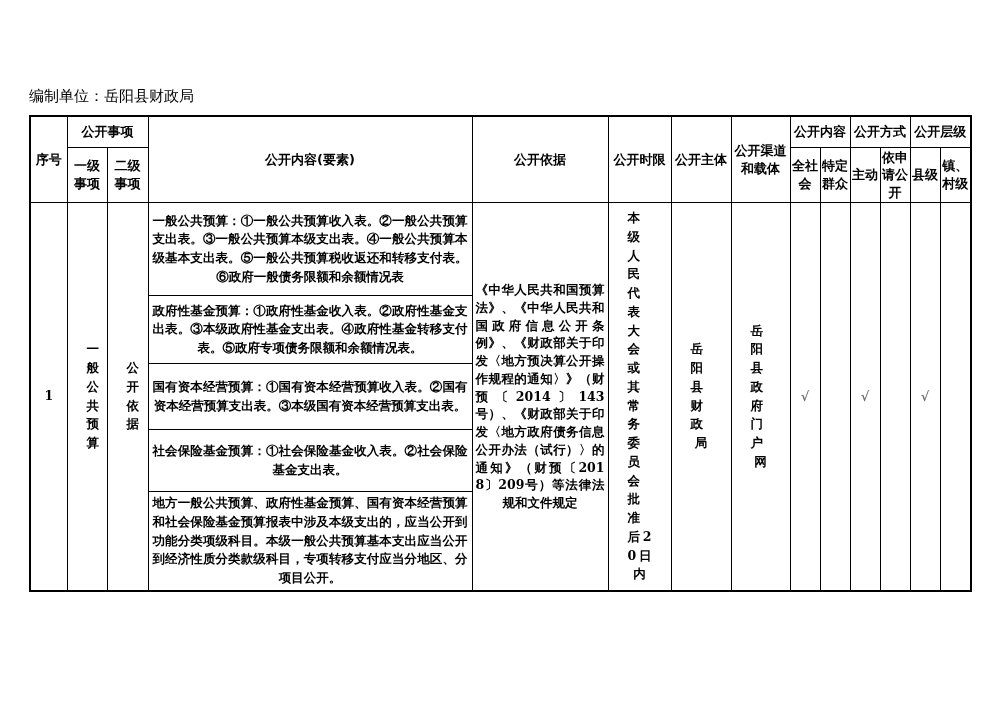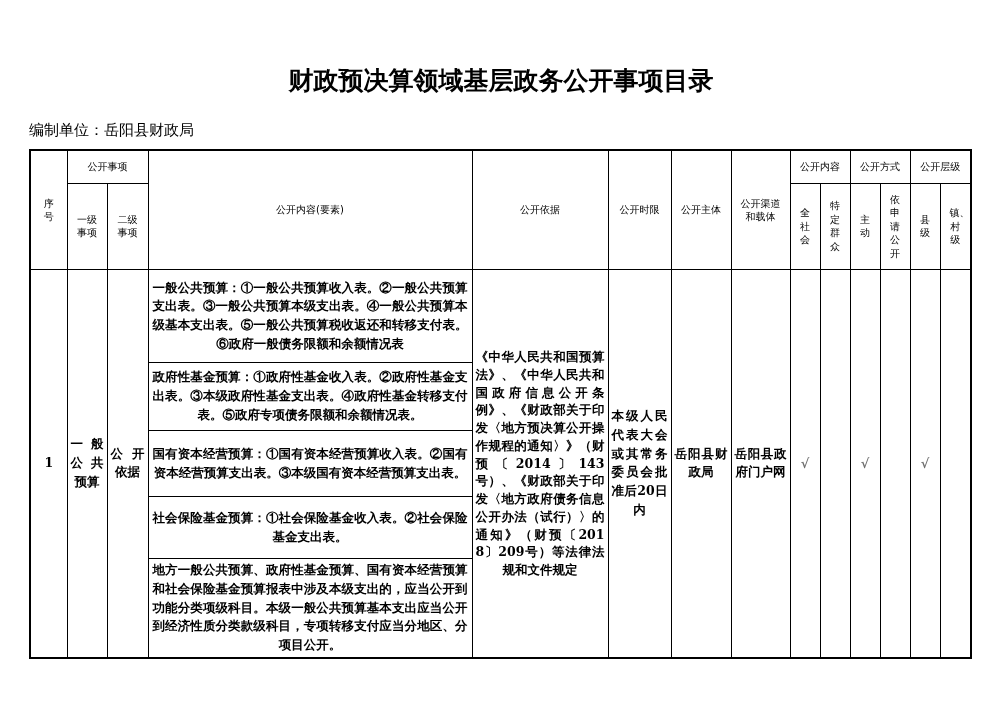--- a/index.html
+++ b/index.html
@@ -37,56 +37,55 @@
   }
   .catalog th, .catalog td {
     border:1px solid #000;
     vertical-align:middle;
     text-align:center;
     overflow:hidden;
     word-break:break-all;
   }
   .catalog th {
     font-family:"DejaVu Sans","Liberation Sans",sans-serif;
-    font-weight:normal;
-    font-size:10px;
+    font-weight:bold;
+    font-size:13px;
     line-height:1.35;
-    padding:9px;
+    padding:1px;
   }
   .catalog td {
     font-size:12.5px;
     line-height:1.5;
     padding:2px 4px;
     font-weight:bold;
   }
   td.fill {
     text-align:justify;
     text-align-last:center;
   }
   td.basis { line-height:1.42; padding:2px 3px; }
-  td.narrow { padding:2px 3px; }
+  td.narrow { padding:2px 19px; }
   td.mark {
     color:#6e6e6e;
     font-size:13px;
     padding:0;
   }
   tr.h1 { height:31px; }
   tr.h2 { height:51px; }
   tr.r0 { height:93px; }
   tr.r1 { height:68px; }
   tr.r2 { height:66px; }
   tr.r3 { height:62px; }
   tr.r4 { height:81px; }
 </style>
 </head>
 <body>
 
 <div class="page">
 
-  <div class="doc-title">财政预决算领域基层政务公开事项目录</div>
 
   <div class="unit-line">编制单位：岳阳县财政局</div>
 
   <table class="catalog">
     <colgroup>
       <col style="width:37px">
         <col style="width:40px">
         <col style="width:41px">
       <col style="width:324px">
         <col style="width:136px">

